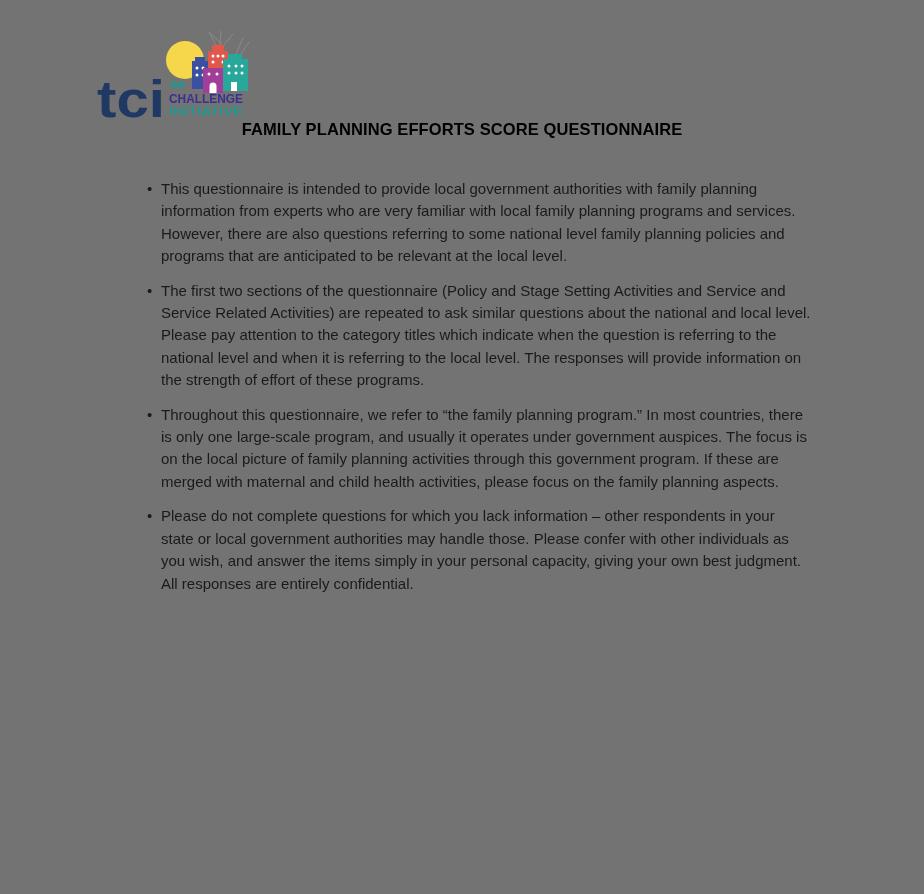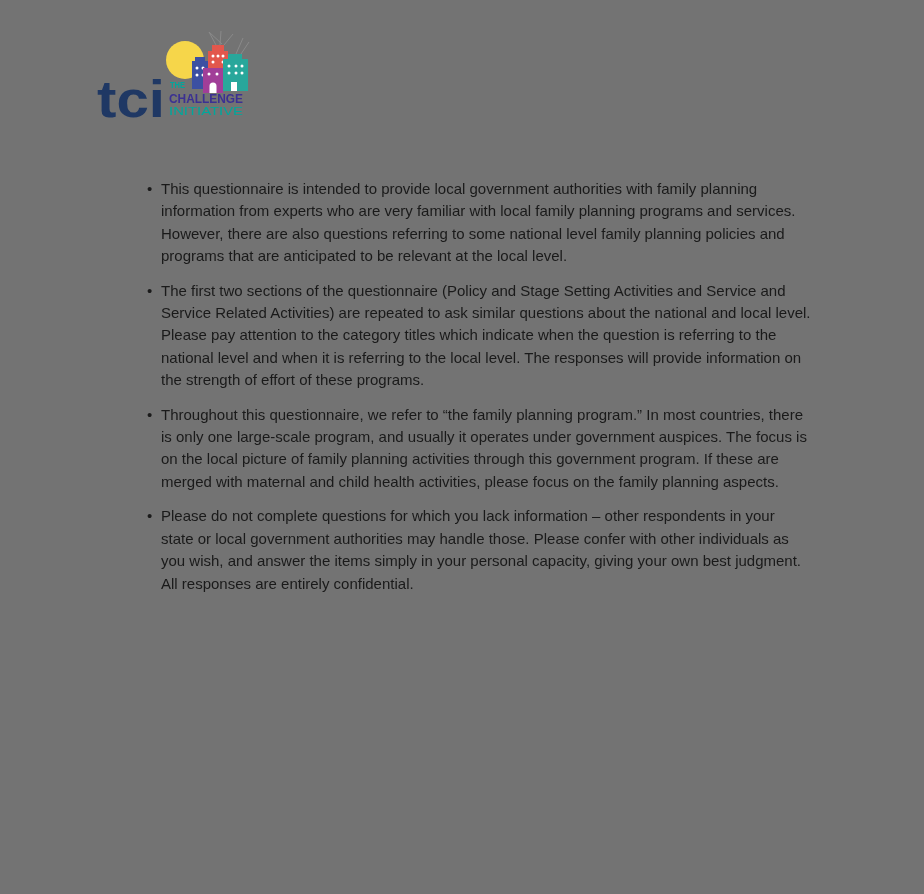--- a/index.html
+++ b/index.html
@@ -155,20 +155,21 @@
         </g>
       </g>
 
       <text class="logo-tci" x="1" y="87" textLength="68" lengthAdjust="spacingAndGlyphs">tci</text>
       <text class="logo-the" x="74" y="58" textLength="15" lengthAdjust="spacingAndGlyphs">THE</text>
       <text class="logo-challenge" x="73" y="73" textLength="74" lengthAdjust="spacingAndGlyphs">CHALLENGE</text>
       <text class="logo-initiative" x="73" y="85" textLength="74" lengthAdjust="spacingAndGlyphs">INITIATIVE</text>
     </svg>
   </div>
 
+  <h1 class="title">FAMILY PLANNING EFFORTS SCORE QUESTIONNAIRE</h1>
 
   <ul class="bullets">
     <li>
       <span>This questionnaire is intended to provide local government authorities with family planning information from experts who are very familiar with local family planning programs and services. However, there are also questions referring to some national level family planning policies and programs that are anticipated to be relevant at the local level.</span>
     </li>
     <li>
       <span>The first two sections of the questionnaire (Policy and Stage Setting Activities and Service and Service Related Activities) are repeated to ask similar questions about the national and local level. Please pay attention to the category titles which indicate when the question is referring to the national level and when it is referring to the local level. The responses will provide information on the strength of effort of these programs.</span>
     </li>
     <li>
       <span>Throughout this questionnaire, we refer to “the family planning program.” In most countries, there is only one large-scale program, and usually it operates under government auspices. The focus is on the local picture of family planning activities through this government program. If these are merged with maternal and child health activities, please focus on the family planning aspects.</span>

